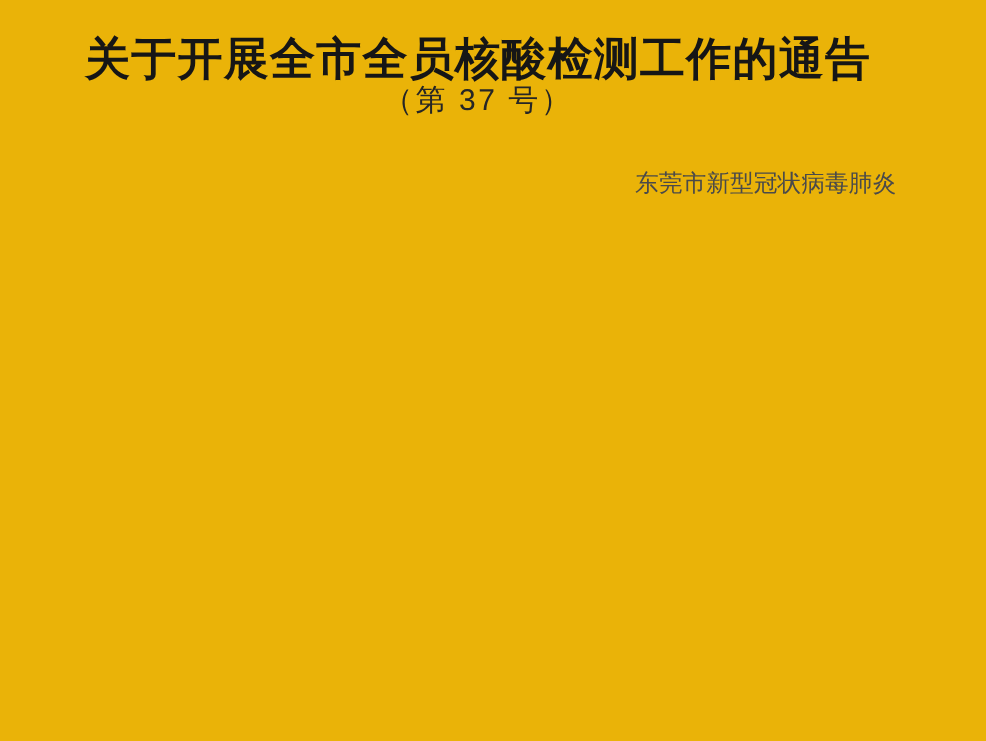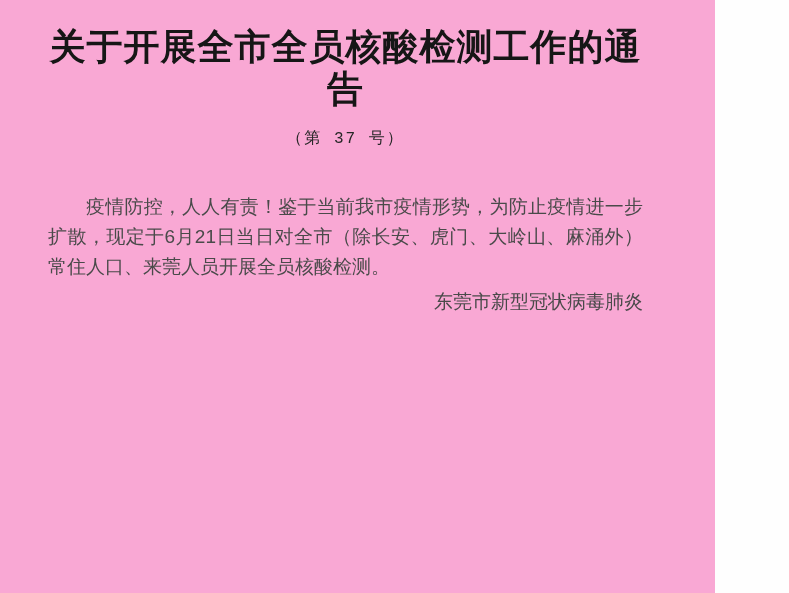--- a/index.html
+++ b/index.html
@@ -8,39 +8,38 @@
   }
   body {
     width: 789px;
     height: 593px;
     background: #fefefe;
     overflow: hidden;
     font-family: "Liberation Sans", "DejaVu Sans", sans-serif;
   }
   .doc {
     box-sizing: border-box;
-    width: 715px;
+    width: 789px;
     height: 593px;
     padding: 26px 72px 0 48px;
-    background: #f9a8d4;
+    background: #eab308;
   }
   .title {
     margin: 0;
     font-family: "Liberation Serif", "DejaVu Serif", serif;
     font-weight: bold;
     font-size: 36px;
     line-height: 42px;
     letter-spacing: 1px;
     color: #161616;
     text-align: center;
   }
   .doc-number {
-    margin-top: 16px;
-    font-family: Liberation Mono, monospace;
-    font-size: 16px;
+    font-family: Liberation Sans, sans-serif;
+    font-size: 24px;
     line-height: 26px;
     letter-spacing: 2px;
     color: #262626;
     text-align: center;
   }
   .body-text {
     margin-top: 40px;
     font-size: 19px;
     line-height: 30px;
     color: #4a4a4a;
@@ -64,21 +63,20 @@
 </head>
 <body>
 
 <div class="doc">
 
   <h1 class="title">关于开展全市全员核酸检测工作的通告</h1>
 
   <div class="doc-number">（第 37 号）</div>
 
   <div class="body-text">
-    <p>疫情防控，人人有责！鉴于当前我市疫情形势，为防止疫情进一步扩散，现定于6月21日当日对全市（除长安、虎门、大岭山、麻涌外）常住人口、来莞人员开展全员核酸检测。</p>
   </div>
 
   <div class="signature">
     <div>东莞市新型冠状病毒肺炎</div>
 
   </div>
 
 </div>
 
 </body></html>

